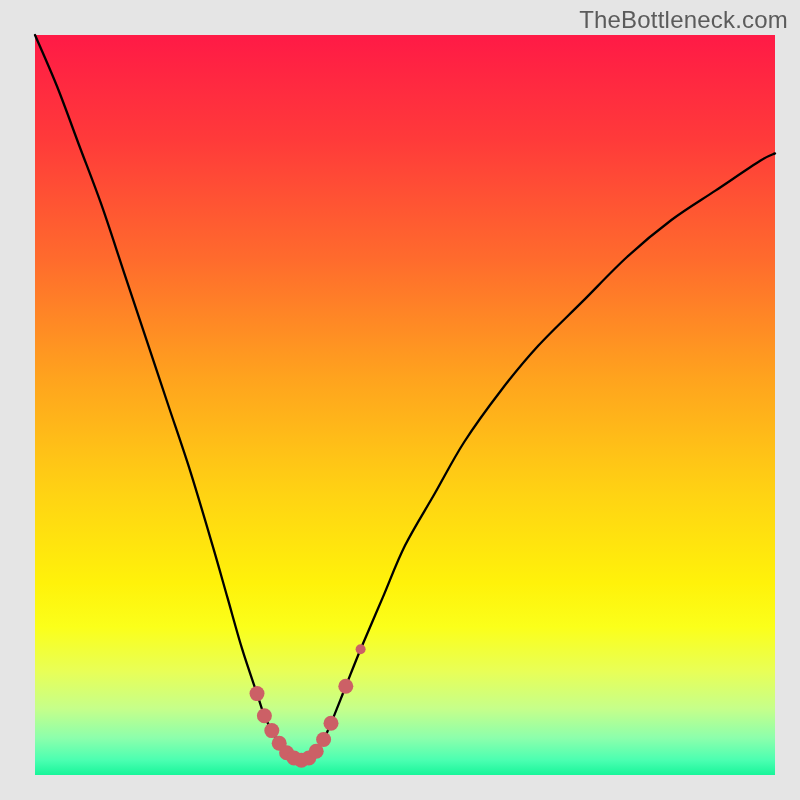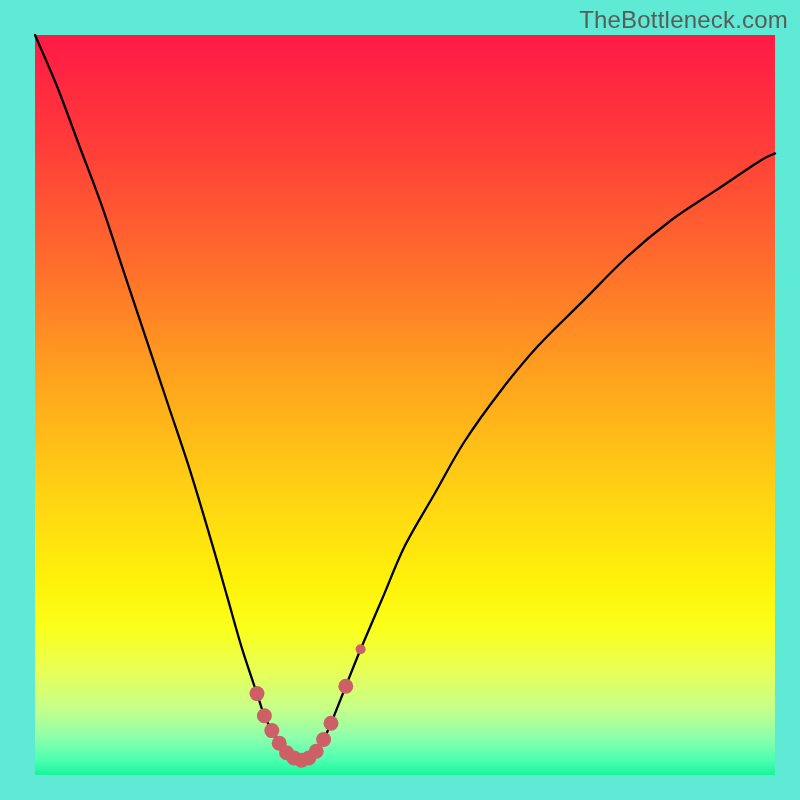--- a/index.html
+++ b/index.html
@@ -10,21 +10,21 @@
     background: #000;
     overflow: hidden;
     font-family: Arial, Helvetica, sans-serif;
   }
   .frame {
     position: absolute;
     left: 0;
     top: 0;
     width: 800px;
     height: 800px;
-    background: #5eead4;
+    background: #e5e5e5;
   }
   .plot-area {
     position: absolute;
     left: 35px;
     top: 35px;
     width: 740px;
     height: 740px;
     
   }
   .watermark {

